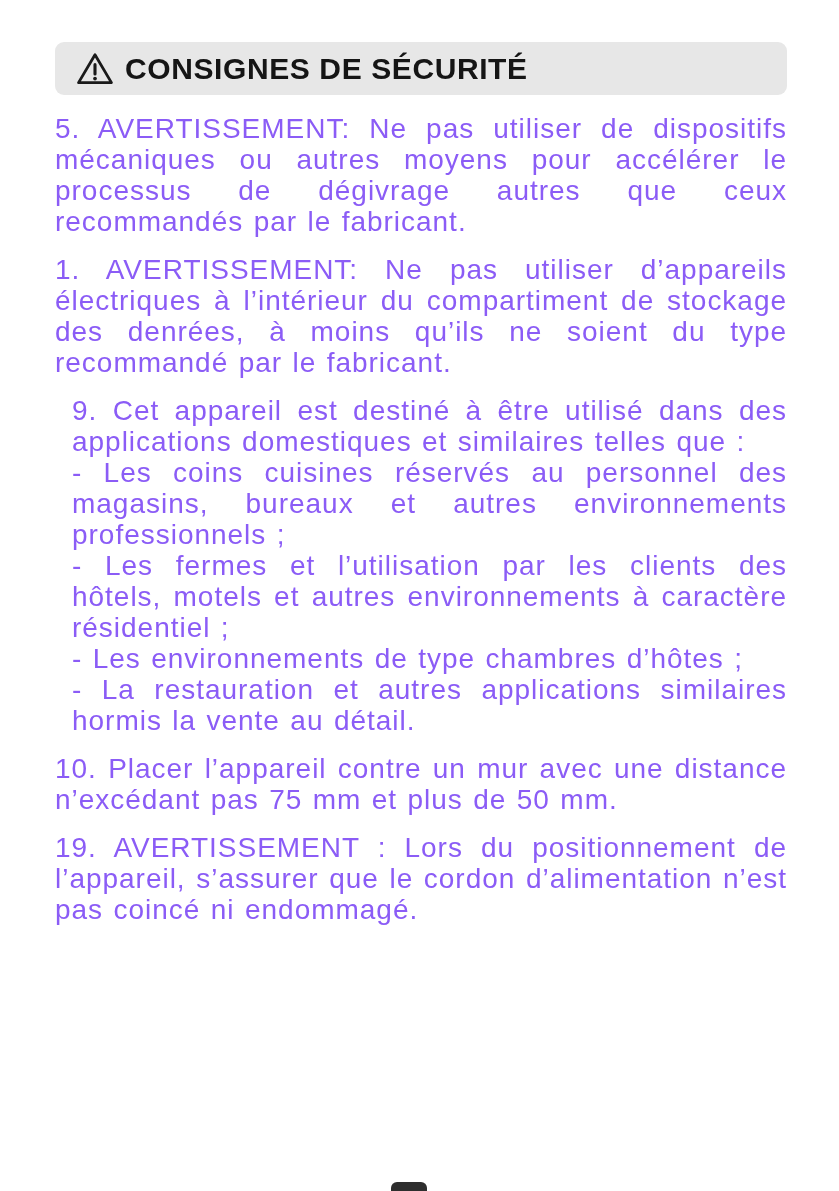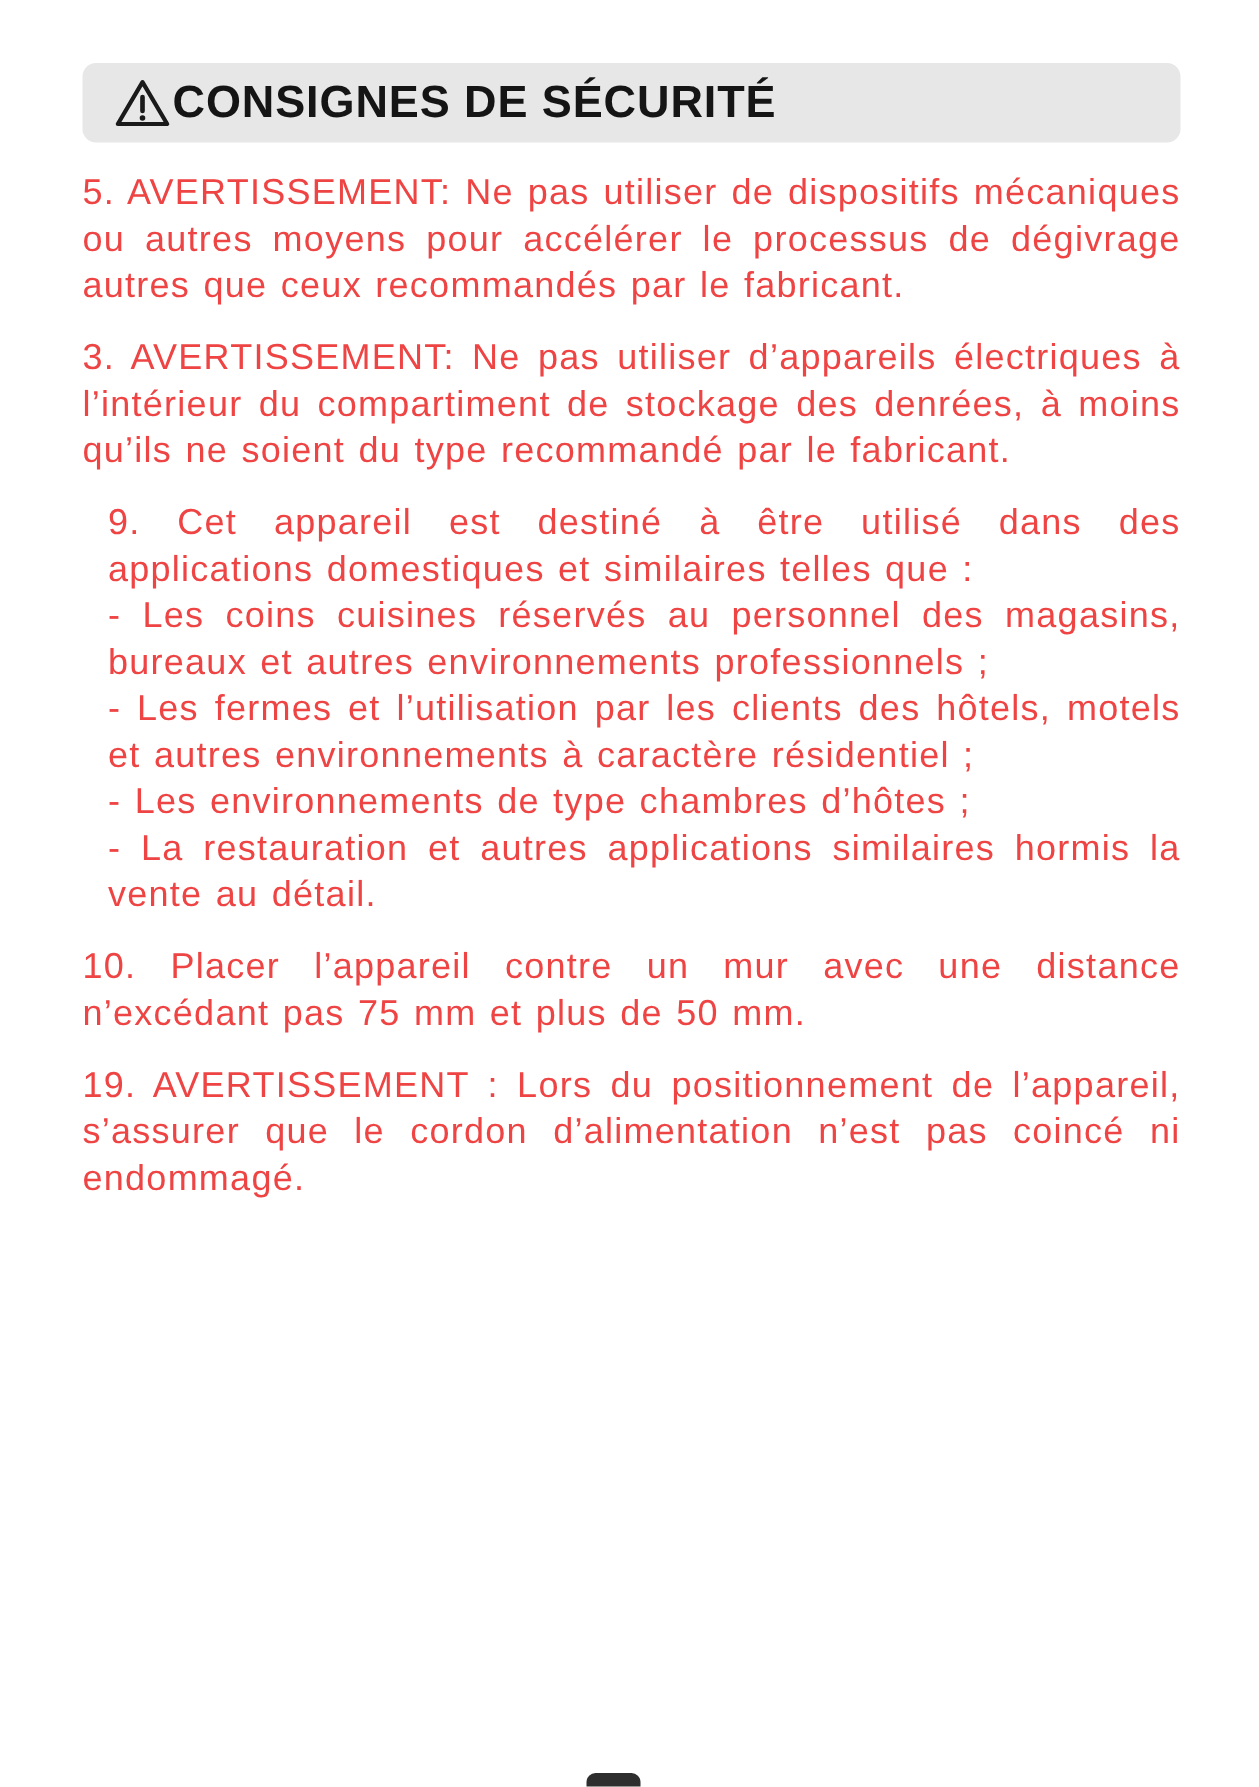--- a/index.html
+++ b/index.html
@@ -14,21 +14,21 @@
   }
   .page {
     position: relative;
     width: 839px;
     height: 1191px;
     padding: 42px 52px 0 55px;
   }
   .header {
     display: flex;
     align-items: center;
-    gap: 0;
+    gap: 10px;
     background: #e7e7e7;
     border-radius: 9px;
     height: 53px;
     padding: 0 20px;
     margin-bottom: 18px;
   }
   .warning-icon {
     display: inline-flex;
     align-items: center;
     justify-content: center;
@@ -40,26 +40,26 @@
     font-weight: 700;
     letter-spacing: 0.6px;
     color: #151515;
     white-space: nowrap;
   }
   .content {
     width: 732px;
   }
   .para {
     margin: 0 0 17px 0;
-    font-size: 24px;
+    font-size: 28px;
     line-height: 31px;
     text-align: justify;
     letter-spacing: 0.035em;
     word-spacing: 0.06em;
-    color: #ef4444;
+    color: #8b5cf6;
     hyphens: none;
   }
   .para-group { margin: 0 0 17px 17px; }
   .para-group .para { margin: 0; }
   .page-bottom-mark {
     position: absolute;
     left: 391px;
     top: 1182px;
     width: 36px;
     height: 12px;
@@ -78,21 +78,21 @@
         <path d="M32 6 L58.5 51 L5.5 51 Z" stroke="#1a1a1a" stroke-width="4.5" stroke-linejoin="round" fill="none"></path>
         <line x1="32" y1="22" x2="32" y2="37" stroke="#1a1a1a" stroke-width="5" stroke-linecap="round"></line>
         <circle cx="32" cy="44.5" r="3" fill="#1a1a1a"></circle>
       </svg>
     </span>
     <span class="header-title">CONSIGNES DE SÉCURITÉ</span>
   </div>
 
   <div class="content">
     <p class="para">5. AVERTISSEMENT: Ne pas utiliser de dispositifs mécaniques ou autres moyens pour accélérer le processus de dégivrage autres que ceux recommandés par le fabricant.</p>
-    <p class="para">3. AVERTISSEMENT: Ne pas utiliser d’appareils électriques à l’intérieur du compartiment de stockage des denrées, à moins qu’ils ne soient du type recommandé par le fabricant.</p>
+    <p class="para">1. AVERTISSEMENT: Ne pas utiliser d’appareils électriques à l’intérieur du compartiment de stockage des denrées, à moins qu’ils ne soient du type recommandé par le fabricant.</p>
 
     <div class="para-group">
       <p class="para">9. Cet appareil est destiné à être utilisé dans des applications domestiques et similaires telles que :</p>
       <p class="para">- Les coins cuisines réservés au personnel des magasins, bureaux et autres environnements professionnels ;</p>
       <p class="para">- Les fermes et l’utilisation par les clients des hôtels, motels et autres environnements à caractère résidentiel ;</p>
       <p class="para">- Les environnements de type chambres d’hôtes ;</p>
       <p class="para">- La restauration et autres applications similaires hormis la vente au détail.</p>
     </div>
 
     <p class="para">10. Placer l’appareil contre un mur avec une distance n’excédant pas 75 mm et plus de 50 mm.</p>

